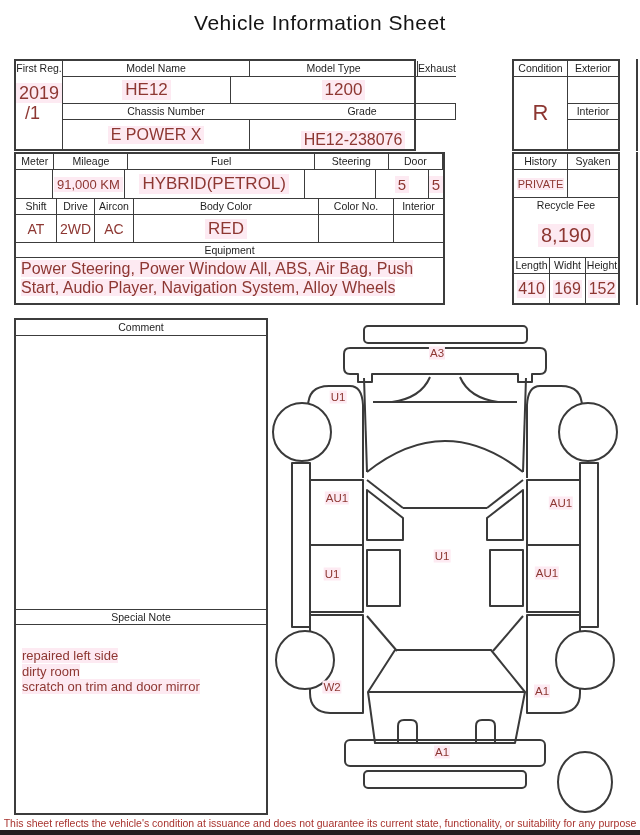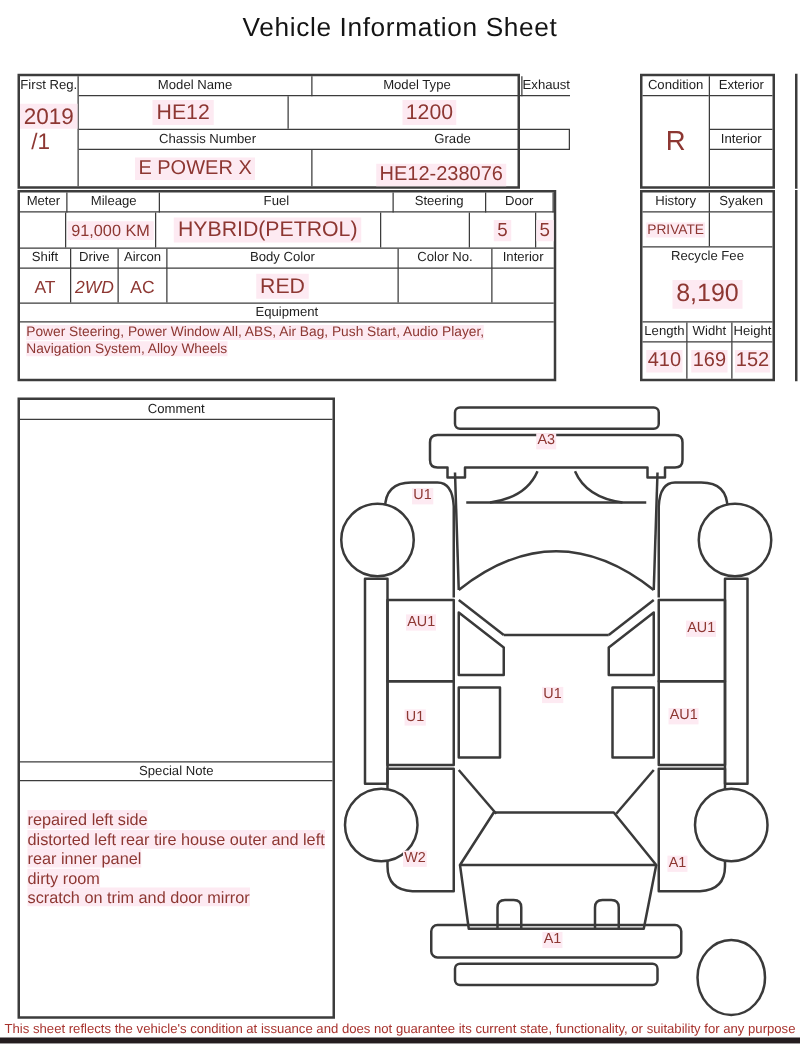--- a/index.html
+++ b/index.html
@@ -29,21 +29,21 @@
   .w39{width:39px} .w75{width:75px} .w189{width:189px} .w55{width:55px}
   
   .w41{width:41px} .w38{width:38px} .w185{width:185px}
   
   .w54{width:54px} .w36{width:36px}
 
   .firstreg-val { flex:1; color:var(--red); font-size:18px; line-height:20px; padding-top:6px; }
   .firstreg-val .l1 { text-align:center; }
   .firstreg-val .l2 { padding-left:9px; }
 
-  .equip-text { flex:1; padding:2px 5px; color:var(--red); font-size:11px; line-height:1.18; }
+  .equip-text { flex:1; padding:2px 5px; color:var(--red); font-size:16px; line-height:1.18; }
   .note-text  { flex:1; padding:3px 6px; color:var(--red); font-size:13px; line-height:1.2; }
   .note-text div { margin:0; }
   .note-text span { background:var(--pink); }
 
   .edgeline { position:absolute; width:2px; background:var(--line); left:636px; }
 
   .diagram { position:absolute; left:270px; top:310px; width:370px; height:520px; }
   .diagram svg { position:absolute; left:0; top:0; }
   .dlabel { position:absolute; transform:translate(-50%,-50%);
     color:var(--red); background:var(--pink); font-size:11.5px; line-height:13px; padding:0 1px; white-space:nowrap; }
@@ -137,21 +137,21 @@
     <div class="row bb" style="height:16px;">
       <div class="hdr w41 br">Shift</div>
       <div class="hdr w38 br">Drive</div>
       <div class="hdr w39 br">Aircon</div>
       <div class="hdr w185 br">Body Color</div>
       <div class="hdr w75 br">Color No.</div>
       <div class="hdr flex1">Interior Color</div>
     </div>
     <div class="row bb" style="height:28px;">
       <div class="val w41 br" style="font-size:14px;">AT</div>
-      <div class="val w38 br" style="font-size:14px;font-style:italic;">2WD</div>
+      <div class="val w38 br" style="font-size:14px;">2WD</div>
       <div class="val w39 br" style="font-size:14px;text-align:right;">AC</div>
       <div class="val w185 br" style="font-size:17px;">
           <span class="hl">RED</span>
         </div>
       <div class="val w75 br"></div>
       <div class="val flex1"></div>
     </div>
     <div class="hdr bb" style="height:15px; line-height:14px;">Equipment</div>
     <div class="equip-text"><span class="hl" style="padding:0;">Power Steering, Power Window All, ABS, Air Bag, Push Start, Audio Player, Navigation System, Alloy Wheels</span></div>
   </div>
@@ -191,21 +191,20 @@
 
   <div class="edgeline" style="top:59px; height:92px;"></div>
   <div class="edgeline" style="top:152px; height:153px;"></div>
 
   <div class="box col" style="left:14px; top:318px; width:254px; height:497px;gap:20px;">
     <div class="hdr bb">Comment</div>
     <div style="height:233px;"></div>
     <div class="hdr bb" style="border-top:1px solid var(--line);">Special Note</div>
     <div class="note-text">
       <div><span>repaired left side</span></div>
-      <div><span>distorted left rear tire house outer and left rear inner panel</span></div>
       <div><span>dirty room</span></div>
       <div><span>scratch on trim and door mirror</span></div>
     </div>
   </div>
 
   <div class="diagram">
     <svg width="370" height="520" viewBox="0 0 370 520" fill="none" stroke="#3a3a3a" stroke-width="2" stroke-linejoin="round">
 
       <rect x="94" y="16" width="163" height="17" rx="4"></rect>
       <path d="M80,38 H270 Q276,38 276,44 V58 Q276,64 270,64 H262 V72 H248 V64 H102 V72 H88 V64 H80 Q74,64 74,58 V44 Q74,38 80,38 Z"></path>

